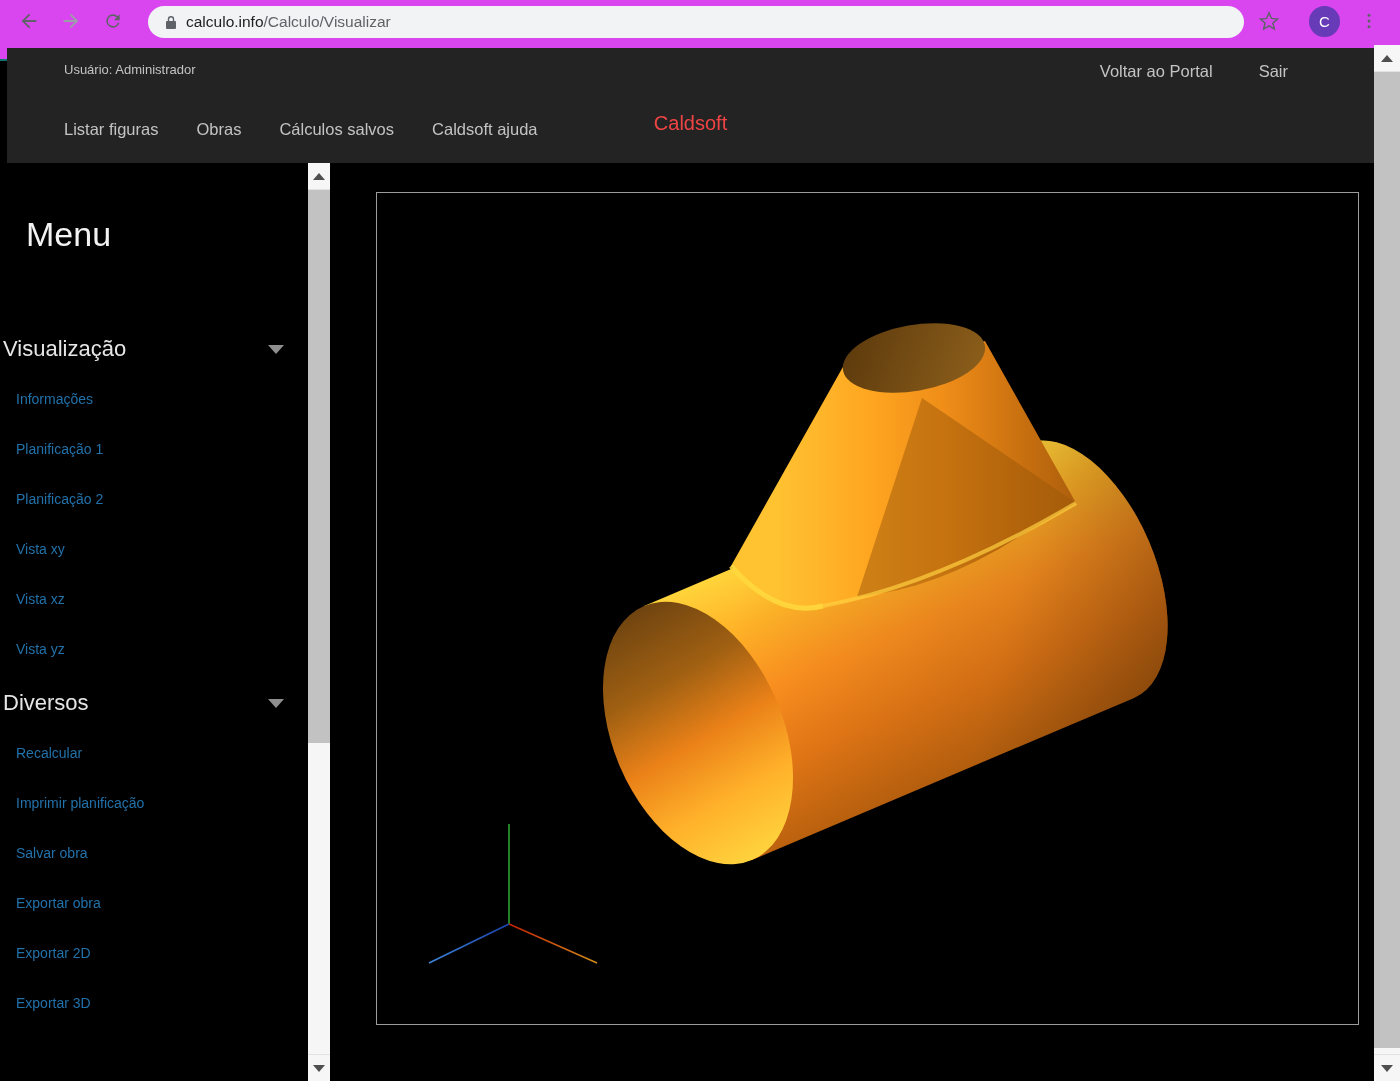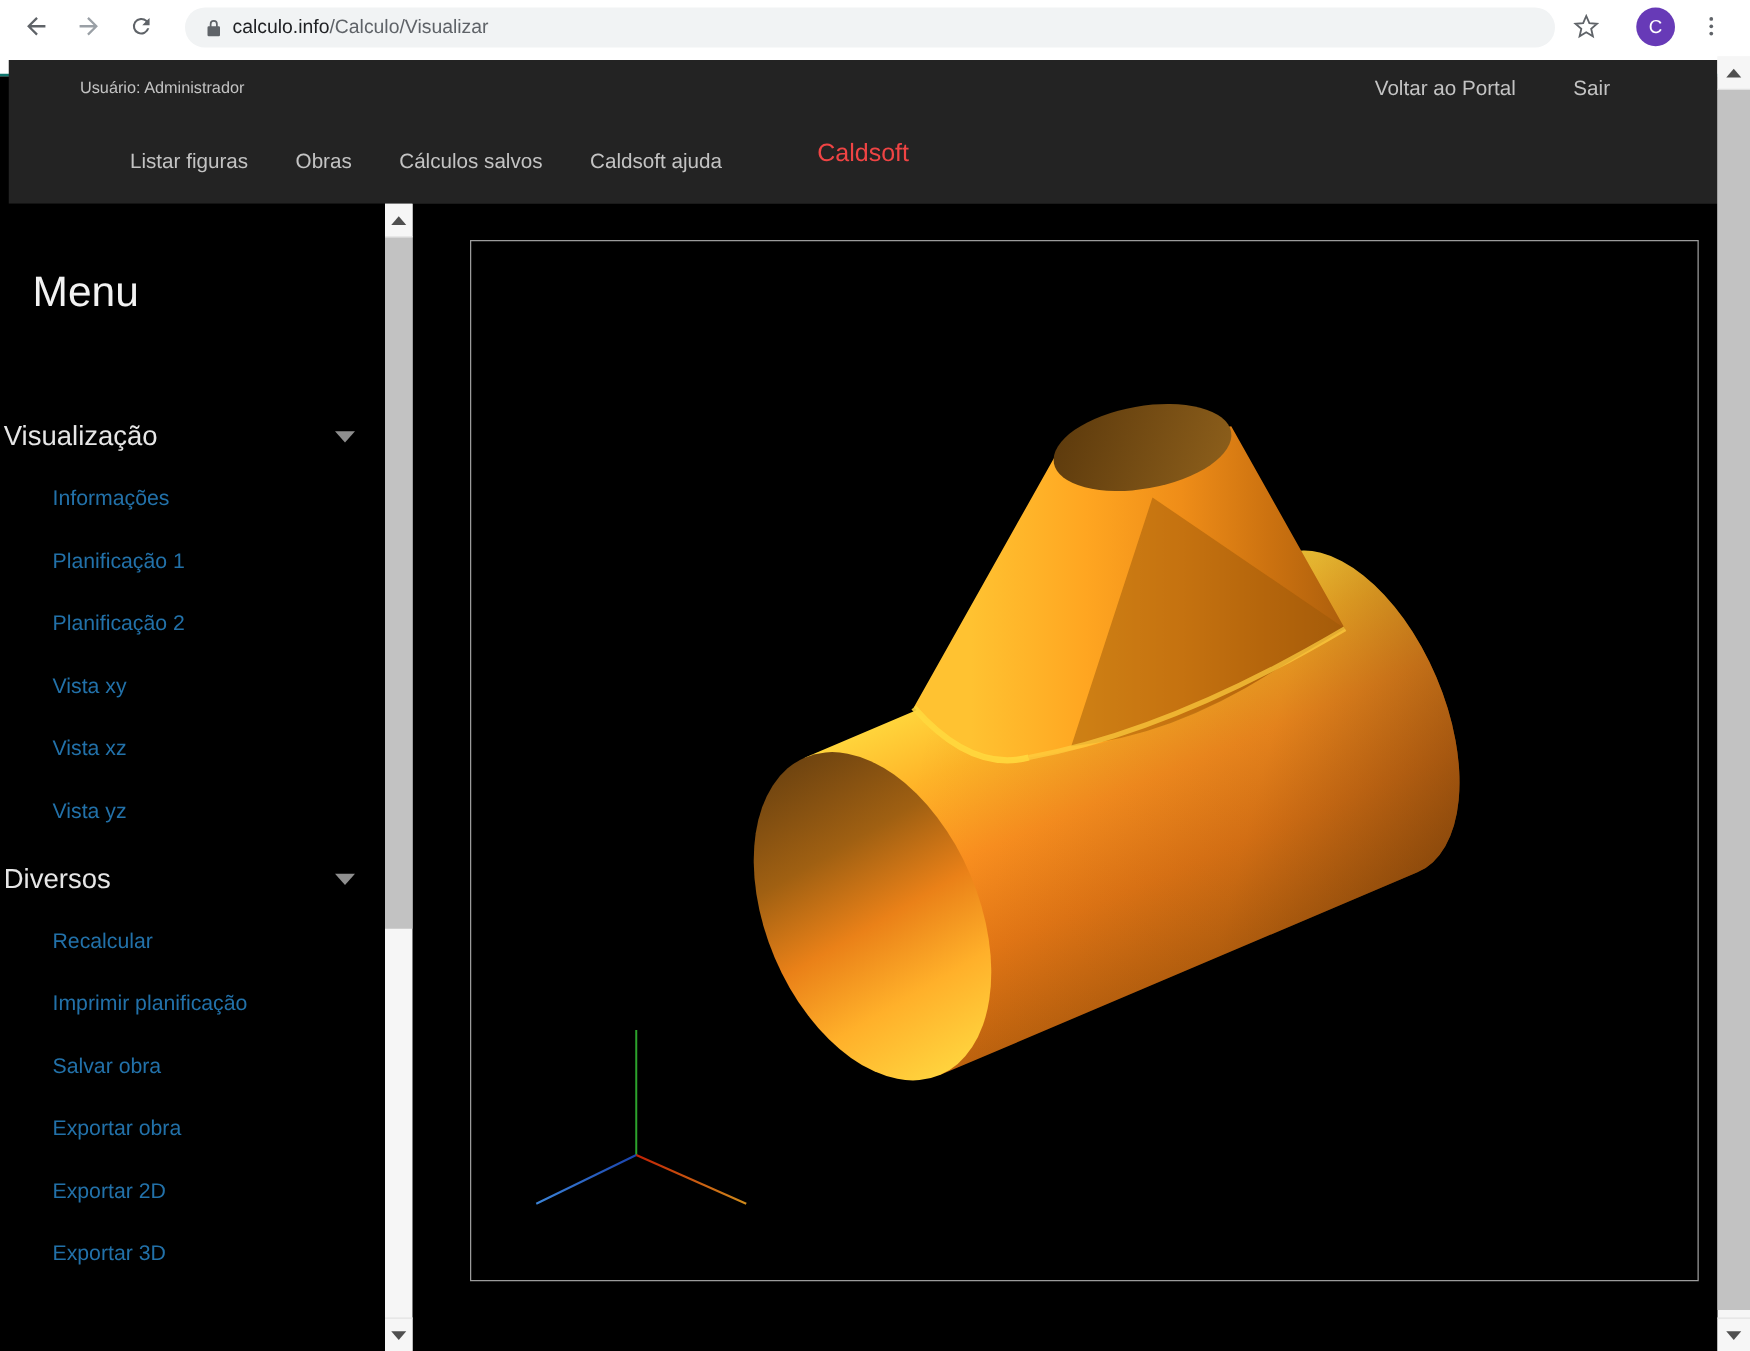--- a/index.html
+++ b/index.html
@@ -2,42 +2,42 @@
 <html style="--accent-link: #2271a9; --header-bg: #232323; --avatar-bg: #673ab7; --model-bright: #ffd43b; --model-orange: #ff9020; --model-dark: #6f4410; --opening-brown: #7d5518; --axis-x: #c22104; --axis-y: #2da32d; --axis-z: #1a43ae;"><head>
 <meta charset="utf-8">
 <style>
   html,body{margin:0;padding:0;}
   body{
     width:1400px;height:1081px;position:relative;overflow:hidden;
     background:#000;font-family:"Liberation Sans",sans-serif;
     -webkit-font-smoothing:antialiased;
   }
   
-  .chrome{position:absolute;left:0;top:0;width:1400px;height:61px;background:#ffffff;border-bottom:2px solid #0f766e;box-sizing:border-box;}
+  .chrome{position:absolute;left:0;top:0;width:1400px;height:61px;background:#d946ef;border-bottom:2px solid #0f766e;box-sizing:border-box;}
   .chrome .icon-btn{position:absolute;top:8px;width:26px;height:26px;display:flex;align-items:center;justify-content:center;cursor:pointer;}
   .url-pill{position:absolute;left:148px;top:6px;width:1096px;height:32px;border-radius:16px;background:#f1f3f4;display:flex;align-items:center;}
   .url-lock{margin-left:17px;display:flex;align-items:center;}
   .url-text{margin-left:9px;font-size:15.5px;color:#202124;white-space:nowrap;}
   .url-text .path{color:#5f6368;}
   .avatar{position:absolute;left:1309px;top:6px;width:31px;height:31px;border-radius:50%;background:var(--avatar-bg,#673ab7);color:#fff;font-size:15px;display:flex;align-items:center;justify-content:center;cursor:pointer;}
   
   .app-header{position:absolute;left:7px;top:48px;width:1367px;height:115px;background:var(--header-bg,#232323);}
   .user-label{position:absolute;left:57px;top:14px;font-size:13px;color:#c3c3c3;}
   .app-title{position:absolute;left:0;right:0;top:20px;text-align:center;font-size:20px;color:#ef4444;margin-top:44px;}
   .hdr-links{position:absolute;right:86px;top:14px;display:flex;gap:46px;}
   .hdr-links a,.hdr-nav a{color:#c3c3c3;font-size:16.5px;text-decoration:none;cursor:pointer;}
-  .hdr-nav{position:absolute;left:57px;top:72px;display:flex;gap:38px;margin-left:40px;}
+  .hdr-nav{position:absolute;left:57px;top:72px;display:flex;gap:38px;}
   
   .sidebar{position:absolute;left:0;top:163px;width:308px;bottom:0;background:#000;overflow:hidden;}
   .menu-title{margin:52px 0 0 26px;font-size:34px;color:#f2f2f2;height:46px;box-sizing:border-box;}
   .menu-sections > .menu-section-header:first-child{margin-top:73px;}
   .menu-section-header{margin-top:14px;height:30px;padding:0 24px 0 3px;display:flex;align-items:center;justify-content:space-between;color:#e6e6e6;font-size:22px;cursor:pointer;}
   .caret{width:0;height:0;border-left:8px solid transparent;border-right:8px solid transparent;border-top:9px solid #8f8f8f;}
   .menu-items{margin-top:10px;}
-  .menu-link{display:flex;align-items:center;height:50px;padding-left:42px;font-size:17px;color:var(--accent-link,#2271a9);text-decoration:none;cursor:pointer;}
+  .menu-link{display:flex;align-items:center;height:50px;padding-left:16px;font-size:14px;color:var(--accent-link,#2271a9);text-decoration:none;cursor:pointer;}
   .menu-link.underlined{text-decoration:underline;}
   
   .scrollbar{position:absolute;background:#f6f6f6;}
   .sb-sidebar{left:308px;top:163px;width:22px;bottom:0;}
   .sb-page{left:1374px;top:45px;width:26px;bottom:0;}
   .sb-btn{position:absolute;left:0;right:0;height:26px;background:#f6f6f6;display:flex;align-items:center;justify-content:center;cursor:pointer;}
   .sb-btn.up{top:0;border-bottom:1px solid #e2e2e2;}
   .sb-btn.down{bottom:0;border-top:1px solid #e2e2e2;}
   .tri-up{width:0;height:0;border-left:6px solid transparent;border-right:6px solid transparent;border-bottom:7px solid #4f4f4f;}
   .tri-down{width:0;height:0;border-left:6px solid transparent;border-right:6px solid transparent;border-top:7px solid #4f4f4f;}

